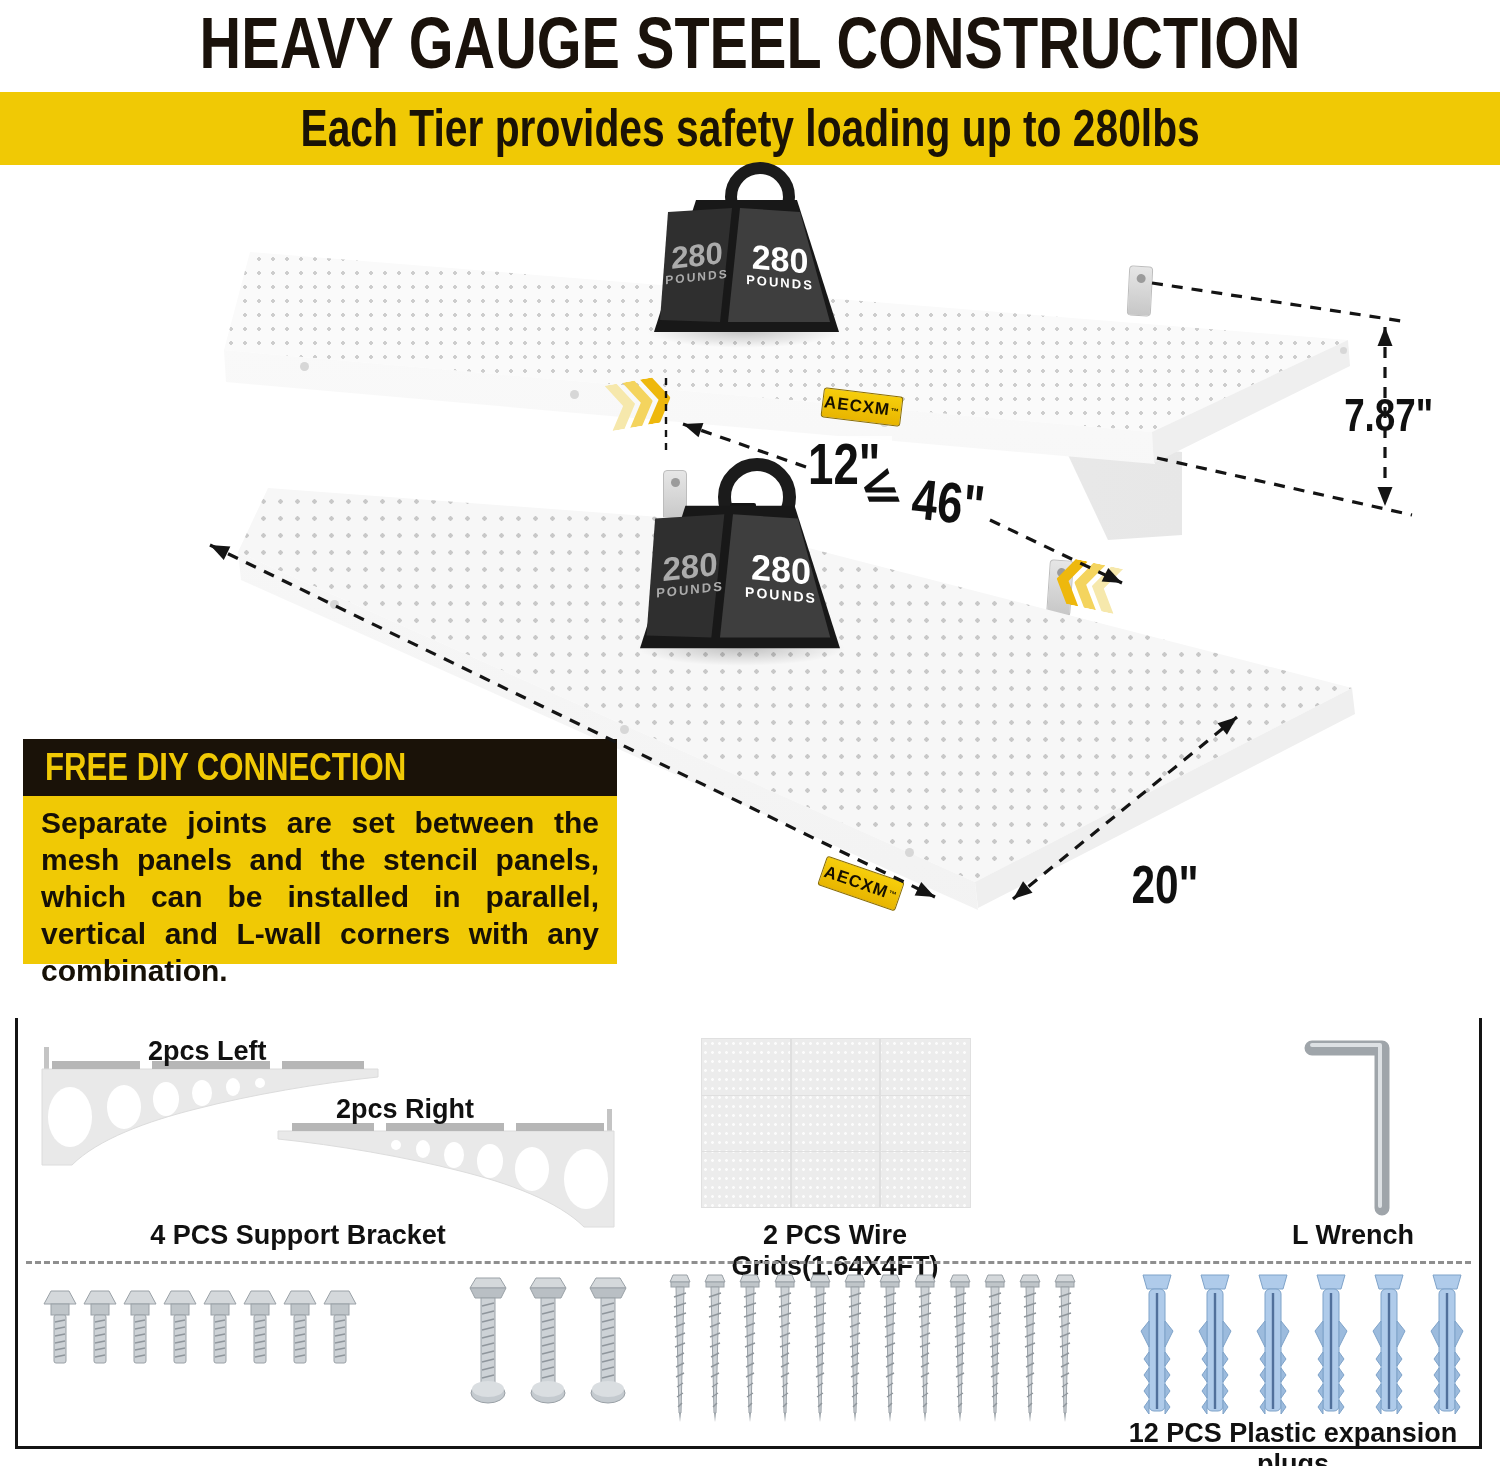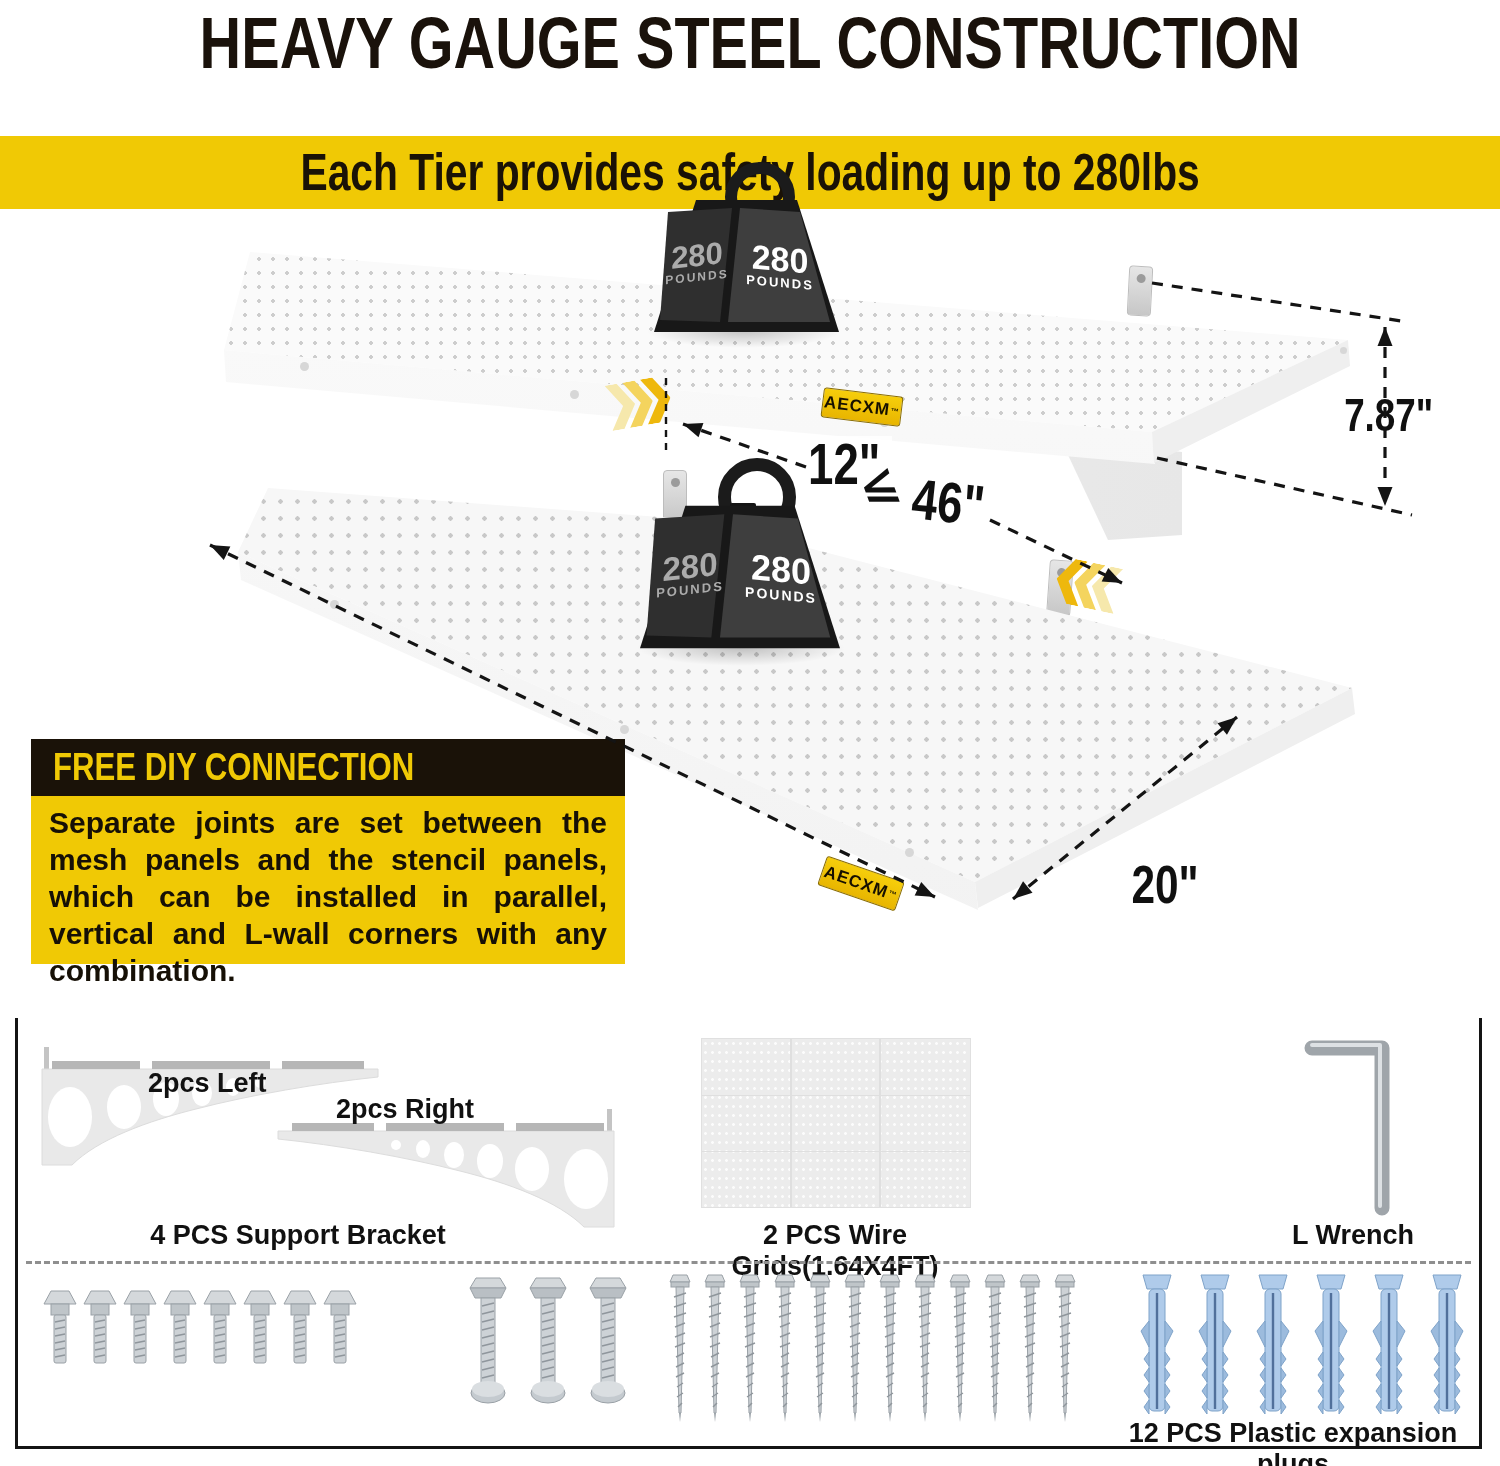--- a/index.html
+++ b/index.html
@@ -6,21 +6,21 @@
   #app{position:relative;width:1500px;height:1466px;background:#fff;overflow:hidden;
        font-family:"Liberation Sans","DejaVu Sans",sans-serif;color:#141414;}
   .abs{position:absolute;}
   .cx{display:inline-block;transform:scaleX(0.8);transform-origin:center;}
   .cxl{display:inline-block;transform:scaleX(0.82);transform-origin:left center;}
 
   
   .title{top:2px;left:0;width:1500px;text-align:center;font-size:72px;font-weight:bold;
          letter-spacing:0px;color:#1A120B;white-space:nowrap;}
   .banner{top:92px;left:0;width:1500px;height:73px;background:var(--accent-yellow,#F0C905);
-          display:flex;align-items:center;justify-content:center;margin-top:44px;}
+          display:flex;align-items:center;justify-content:center;}
   .banner-text{font-size:51px;font-weight:bold;color:var(--banner-text,#1A1206);white-space:nowrap;}
 
   
   .face{position:absolute;inset:0;pointer-events:none;}
   .dots-sm{background-color:#FAFAFA;
     background-image:radial-gradient(#CDCDCD 1.6px,transparent 1.9px);background-size:14px 14px;}
   .dots-lg{background-color:#F7F7F7;
     background-image:radial-gradient(#C8C8C8 2px,transparent 2.4px);background-size:17px 17px;}
   .front-band{background:linear-gradient(#FDFDFD,#ECECEC);}
   .end-band{background:#EFEFEF;}
@@ -61,21 +61,21 @@
          border-radius:3px;display:flex;align-items:center;justify-content:center;
          font-weight:bold;font-size:17px;letter-spacing:1px;color:#171000;}
   .brand sup{font-size:8px;margin-left:1px;}
 
   
   .dim{position:absolute;font-weight:bold;color:#101010;background:rgba(255,255,255,.85);
        padding:0 3px;white-space:nowrap;line-height:1;}
   .note{left:62px;top:352px;font-size:45px;line-height:1.2;color:#111;white-space:nowrap;}
 
   
-  .diy{left:15px;top:739px;width:594px;padding-left:16px;}
+  .diy{left:7px;top:739px;width:594px;padding-left:16px;}
   .diy-head{height:57px;background:#1A1208;display:flex;align-items:center;padding-left:22px;}
   .diy-head span{font-size:38px;font-weight:bold;color:var(--accent-yellow,#F0C905);white-space:nowrap;}
   .diy-body{height:152px;background:var(--accent-yellow,#F0C905);padding:8px 18px;
             font-size:30px;font-weight:bold;line-height:37px;color:#161006;
             text-align:justify;}
 
   
   .si-banner{left:15px;top:952px;width:1467px;height:66px;background:var(--dark-brown,#241712);
              display:flex;align-items:center;justify-content:center;}
   .si-banner span{font-size:58px;font-weight:bold;letter-spacing:2px;
@@ -264,21 +264,21 @@
         <rect x="124" y="28" width="118" height="8" fill="#B6B6B6"></rect>
         <rect x="254" y="28" width="82" height="8" fill="#B6B6B6"></rect>
         <ellipse cx="42" cy="84" rx="22" ry="30" fill="#fff"></ellipse>
         <ellipse cx="96" cy="74" rx="17" ry="22" fill="#fff"></ellipse>
         <ellipse cx="138" cy="66" rx="13" ry="17" fill="#fff"></ellipse>
         <ellipse cx="174" cy="60" rx="10" ry="13" fill="#fff"></ellipse>
         <ellipse cx="205" cy="54" rx="7" ry="9" fill="#fff"></ellipse>
         <circle cx="232" cy="50" r="5" fill="#fff"></circle>
       </g>
     </svg>
-    <div class="si-label" style="left:130px;top:18px;margin-top:32px;">2pcs Left</div>
+    <div class="si-label" style="left:130px;top:18px;">2pcs Left</div>
     <div class="si-label" style="left:318px;top:76px;">2pcs Right</div>
     <div class="si-caption" style="left:120px;top:202px;width:320px;">4 PCS Support Bracket</div>
 
     <div class="wire-grid" style="left:683px;top:20px;width:268px;height:168px;"></div>
     <div class="si-caption" style="left:688px;top:202px;width:258px;">2 PCS Wire Grids(1.64X4FT)</div>
 
     <svg class="abs" style="left:1280px;top:12px;" width="110" height="190" viewBox="0 0 110 190">
       <path d="M14,18 H84 V178" fill="none" stroke="#9FA5AA" stroke-width="15" stroke-linecap="round" stroke-linejoin="round"></path>
       <path d="M14,15 H82 V176" fill="none" stroke="#DDE1E4" stroke-width="4" stroke-linecap="round" stroke-linejoin="round"></path>
     </svg>

